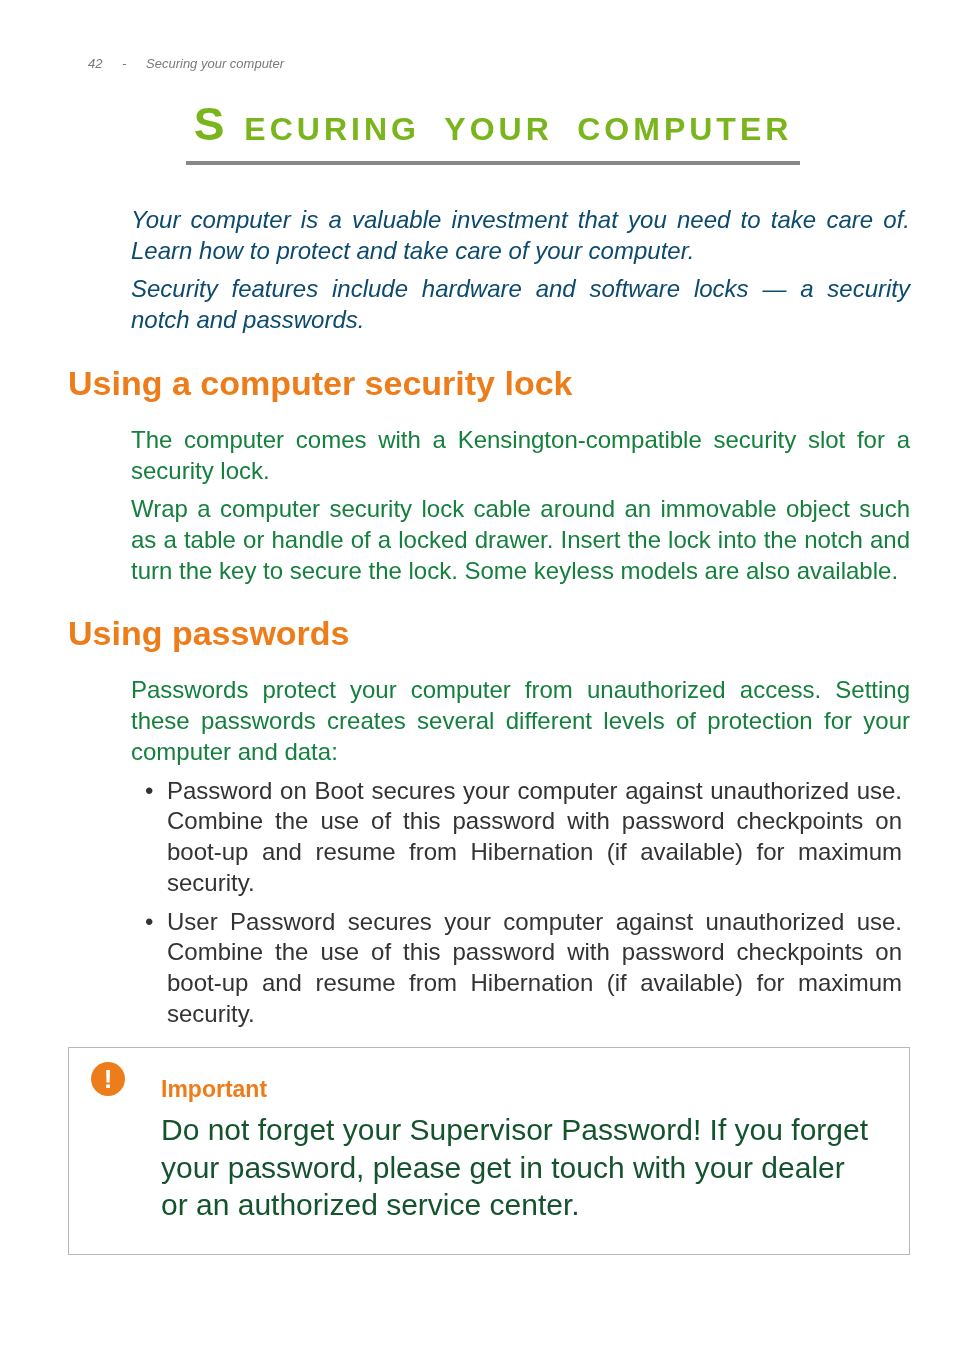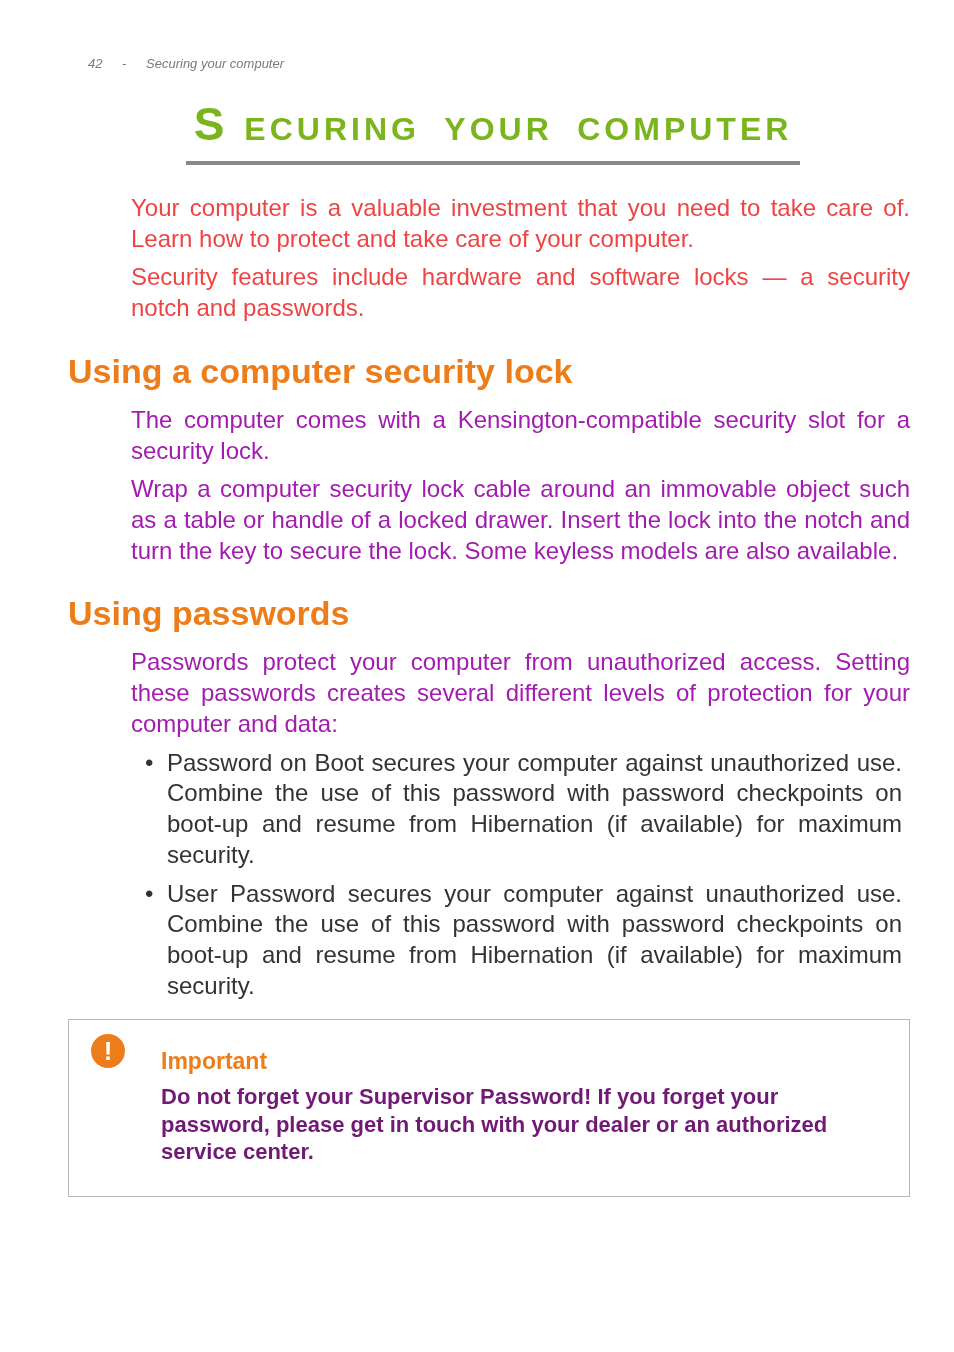--- a/index.html
+++ b/index.html
@@ -24,38 +24,39 @@
       display: inline-block;
       color: #7ab51d;
       font-weight: bold;
       letter-spacing: 4px;
       padding-bottom: 10px;
       border-bottom: 4px solid #888;
     }
     .main-title .cap { font-size: 46px; }
     .main-title .rest { font-size: 32px; }
     .body-text {
-      margin: 20px 60px 0 115px;
+      margin: 32px 60px 0 115px;
       font-size: 24px;
       line-height: 1.28;
-      color: #ef4444;
+      color: #0c4a6e;
       text-align: justify;
+      font-style: italic;
     }
     .body-text + .body-text { margin-top: 8px; }
     .section-h {
       margin: 28px 60px 0 52px;
       font-size: 34px;
       font-weight: bold;
       color: #ed7d1a;
     }
     .section-body {
-      margin: 14px 60px 0 115px;
+      margin: 22px 60px 0 115px;
       font-size: 24px;
       line-height: 1.28;
-      color: #a21caf;
+      color: #15803d;
       text-align: justify;
     }
     .section-body + .section-body { margin-top: 8px; }
     ul.bullets {
       list-style: none;
       margin: 8px 60px 0 115px;
     }
     ul.bullets li {
       font-size: 24px;
       line-height: 1.28;
@@ -94,23 +95,23 @@
       flex-shrink: 0;
     }
     .callout-content { flex: 1; }
     .callout-title {
       color: #ed7d1a;
       font-weight: bold;
       font-size: 23px;
       margin-bottom: 2px;
     }
     .callout-body {
-      color: #701a75;
-      font-weight: bold;
-      font-size: 22px;
+      color: #14532d;
+      font-weight: normal;
+      font-size: 30px;
       line-height: 1.25;
     }
   </style>
 </head>
 <body>
 
 <div class="page-header">
   <span>42</span><span> - </span><span>Securing your computer</span>
 </div>
 

